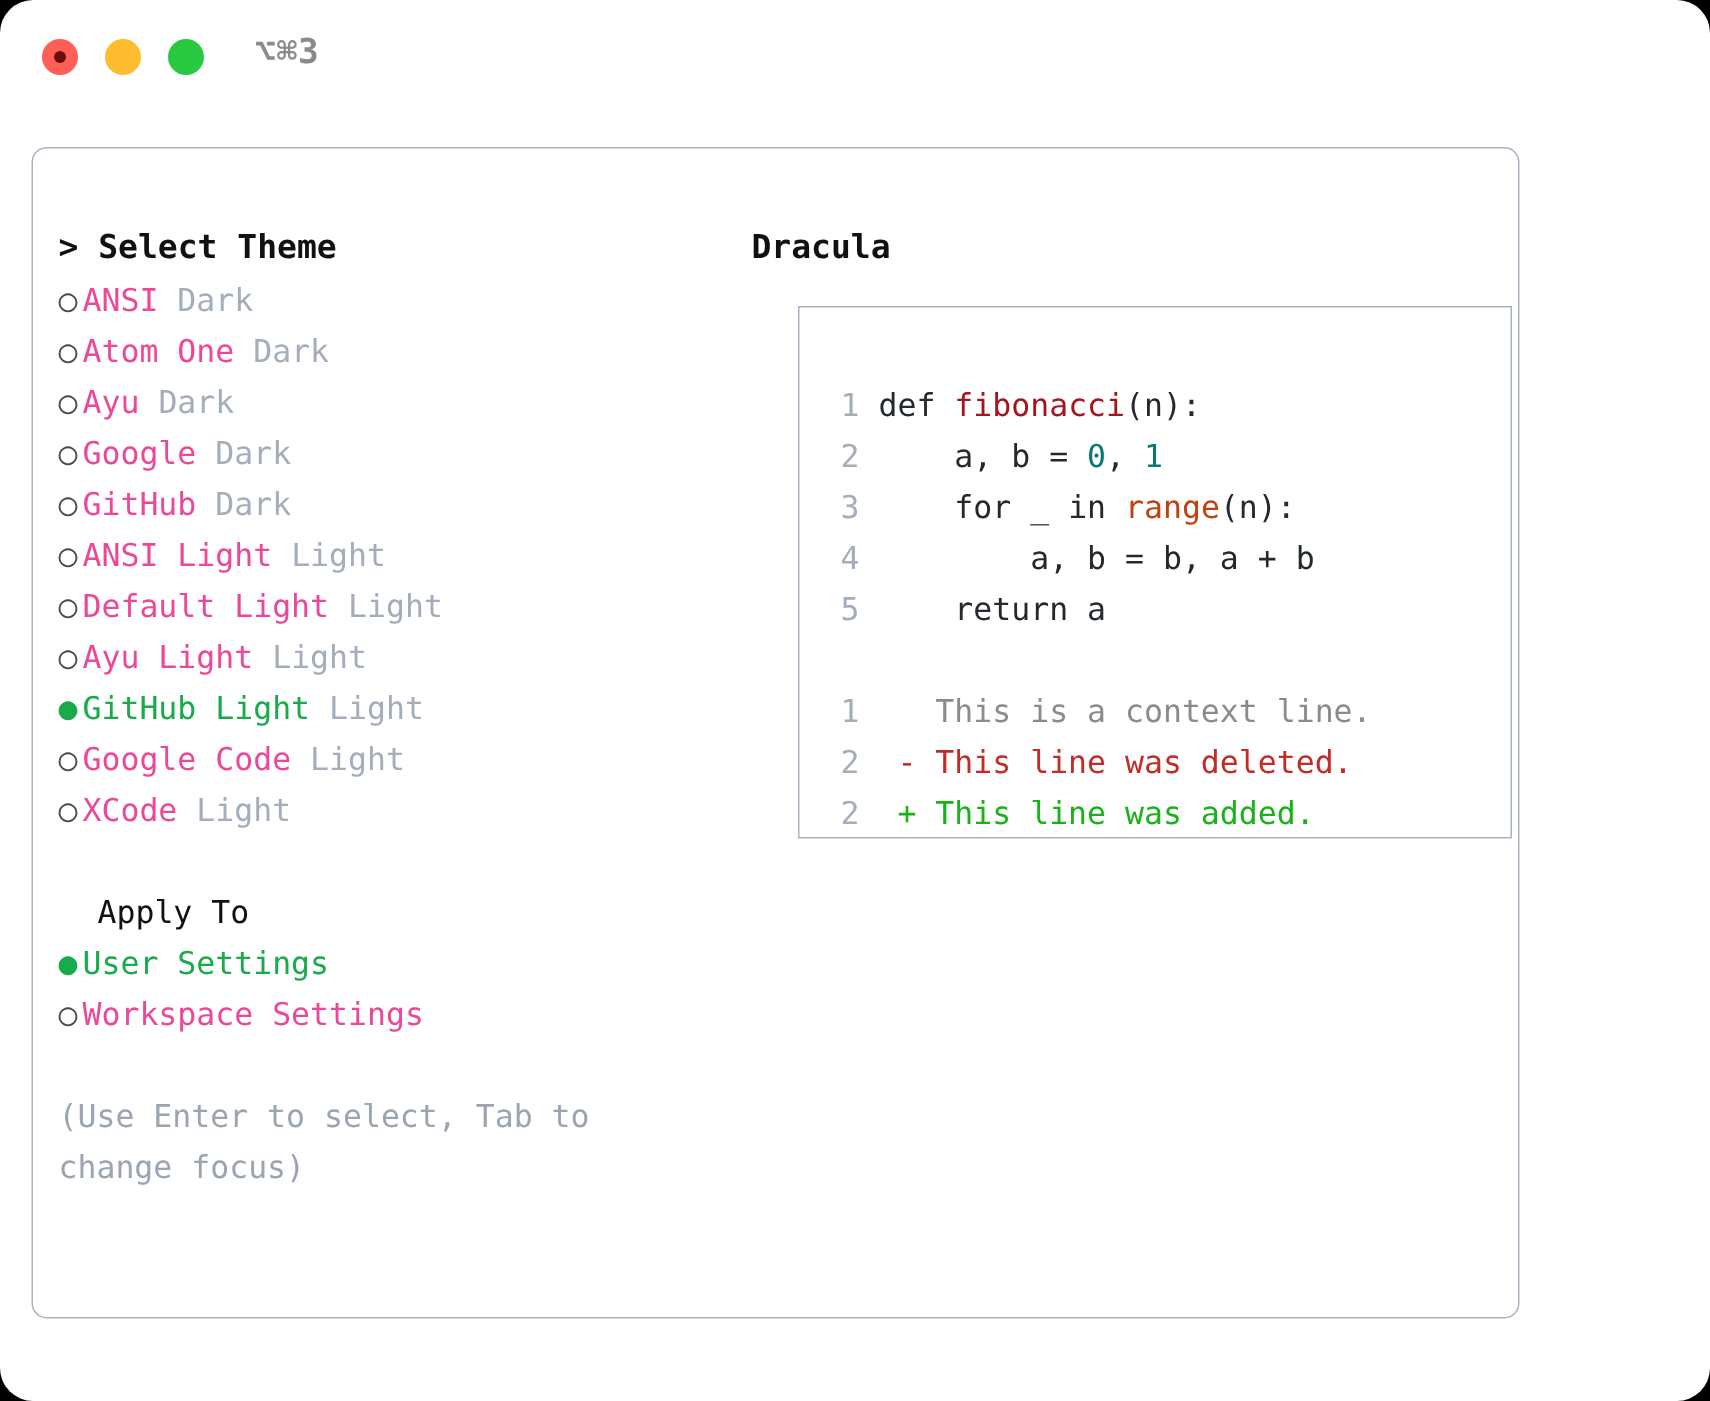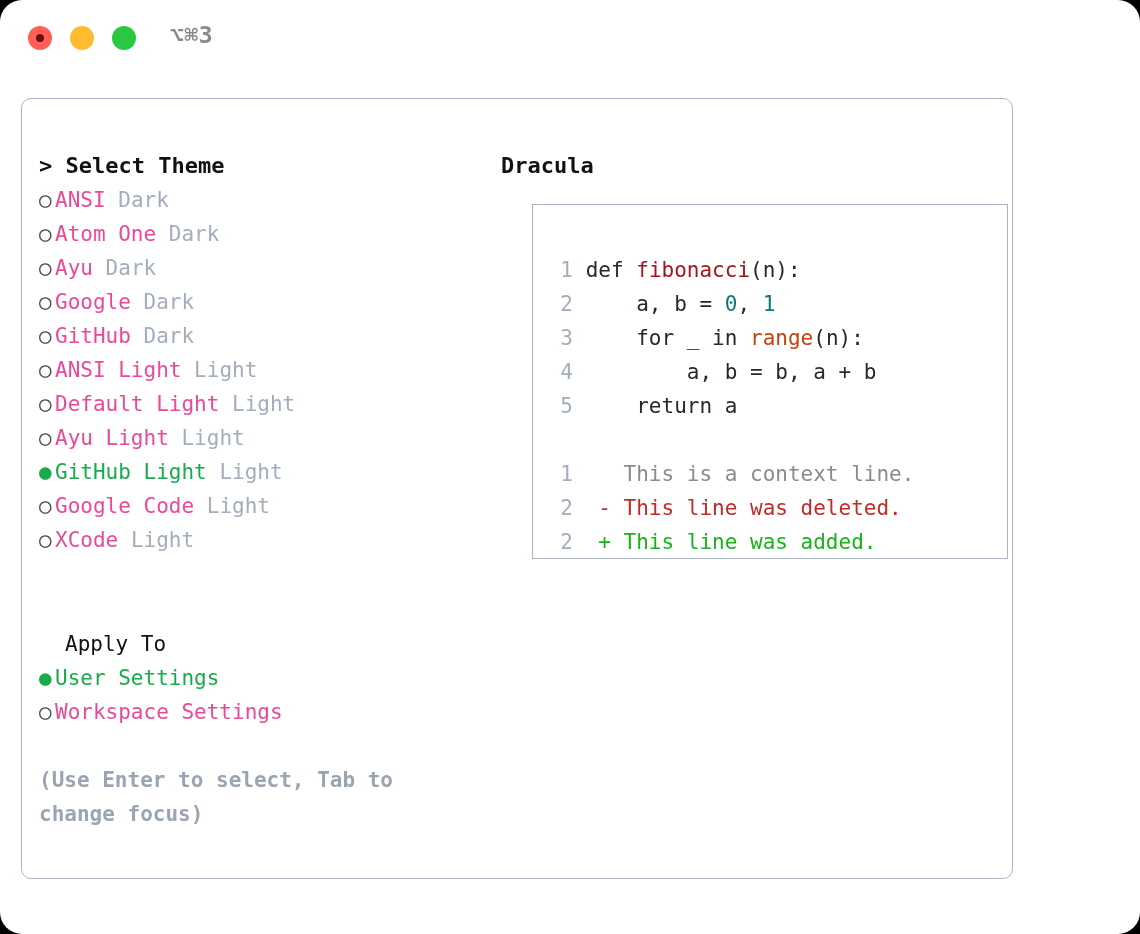--- a/index.html
+++ b/index.html
@@ -126,30 +126,28 @@
 
   .spacer-row { height: 34px; }
 
   .subsection-header {
     height: 34px;
     line-height: 34px;
     font-size: 21px;
     color: #111111;
     white-space: pre;
     padding-left: 26px;
-    margin-top: 36px;
   }
 
   #hint {
     margin-top: 34px;
     font-size: 21px;
     line-height: 34px;
     color: #9aa4b2;
     width: 400px;
-    font-weight: bold;
   }
 
   
   #preview-box {
     position: absolute;
     left: 31px;
     top: 55px;
     width: 476px;
     height: 355px;
     box-sizing: border-box;

